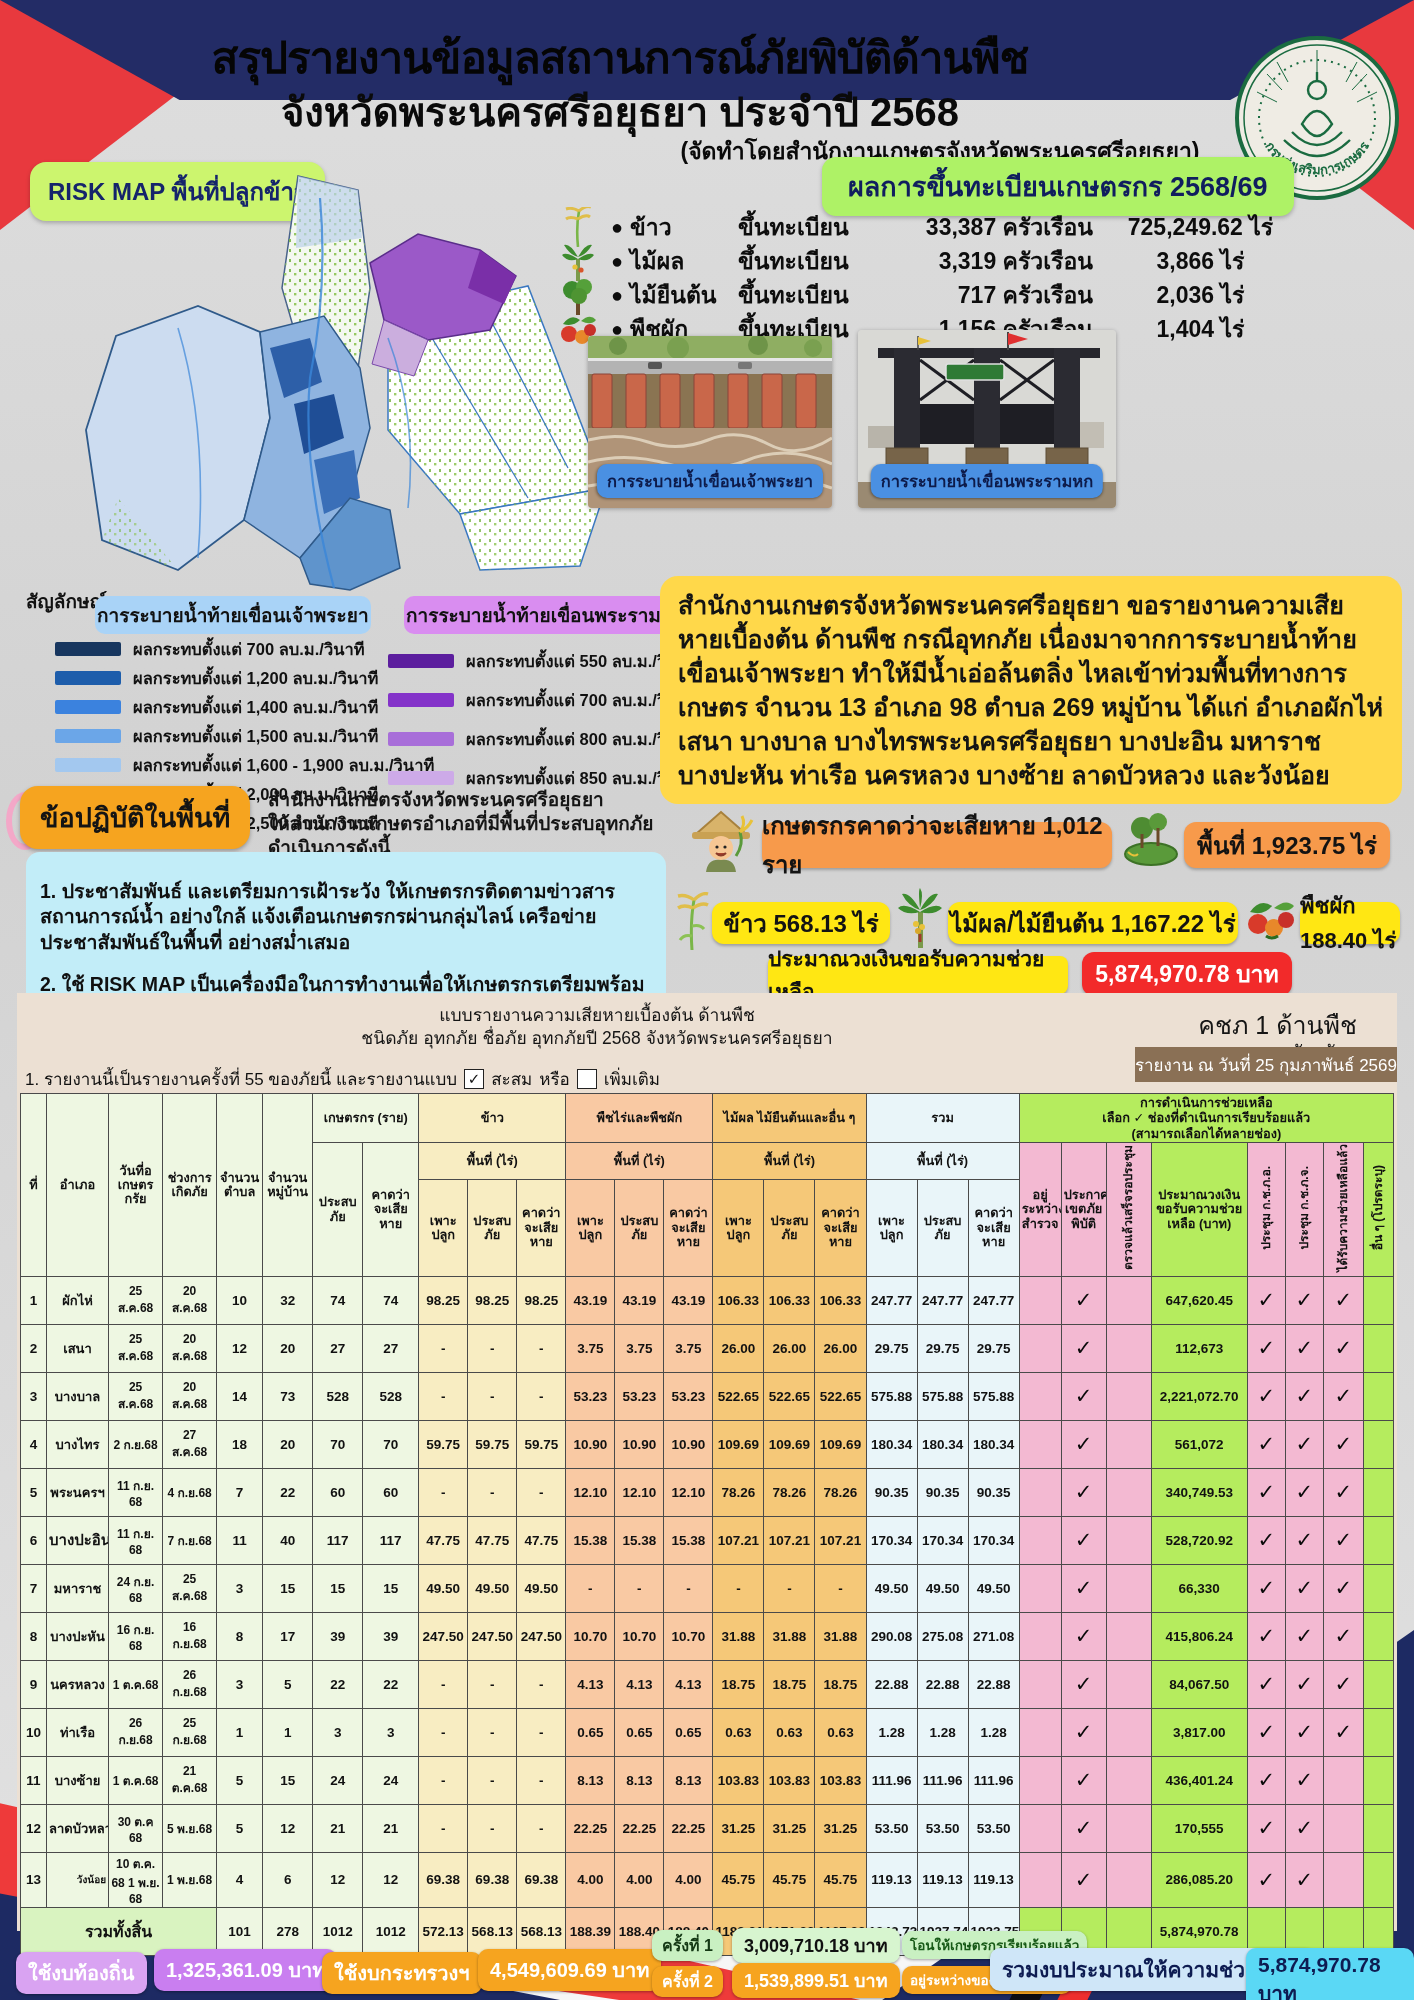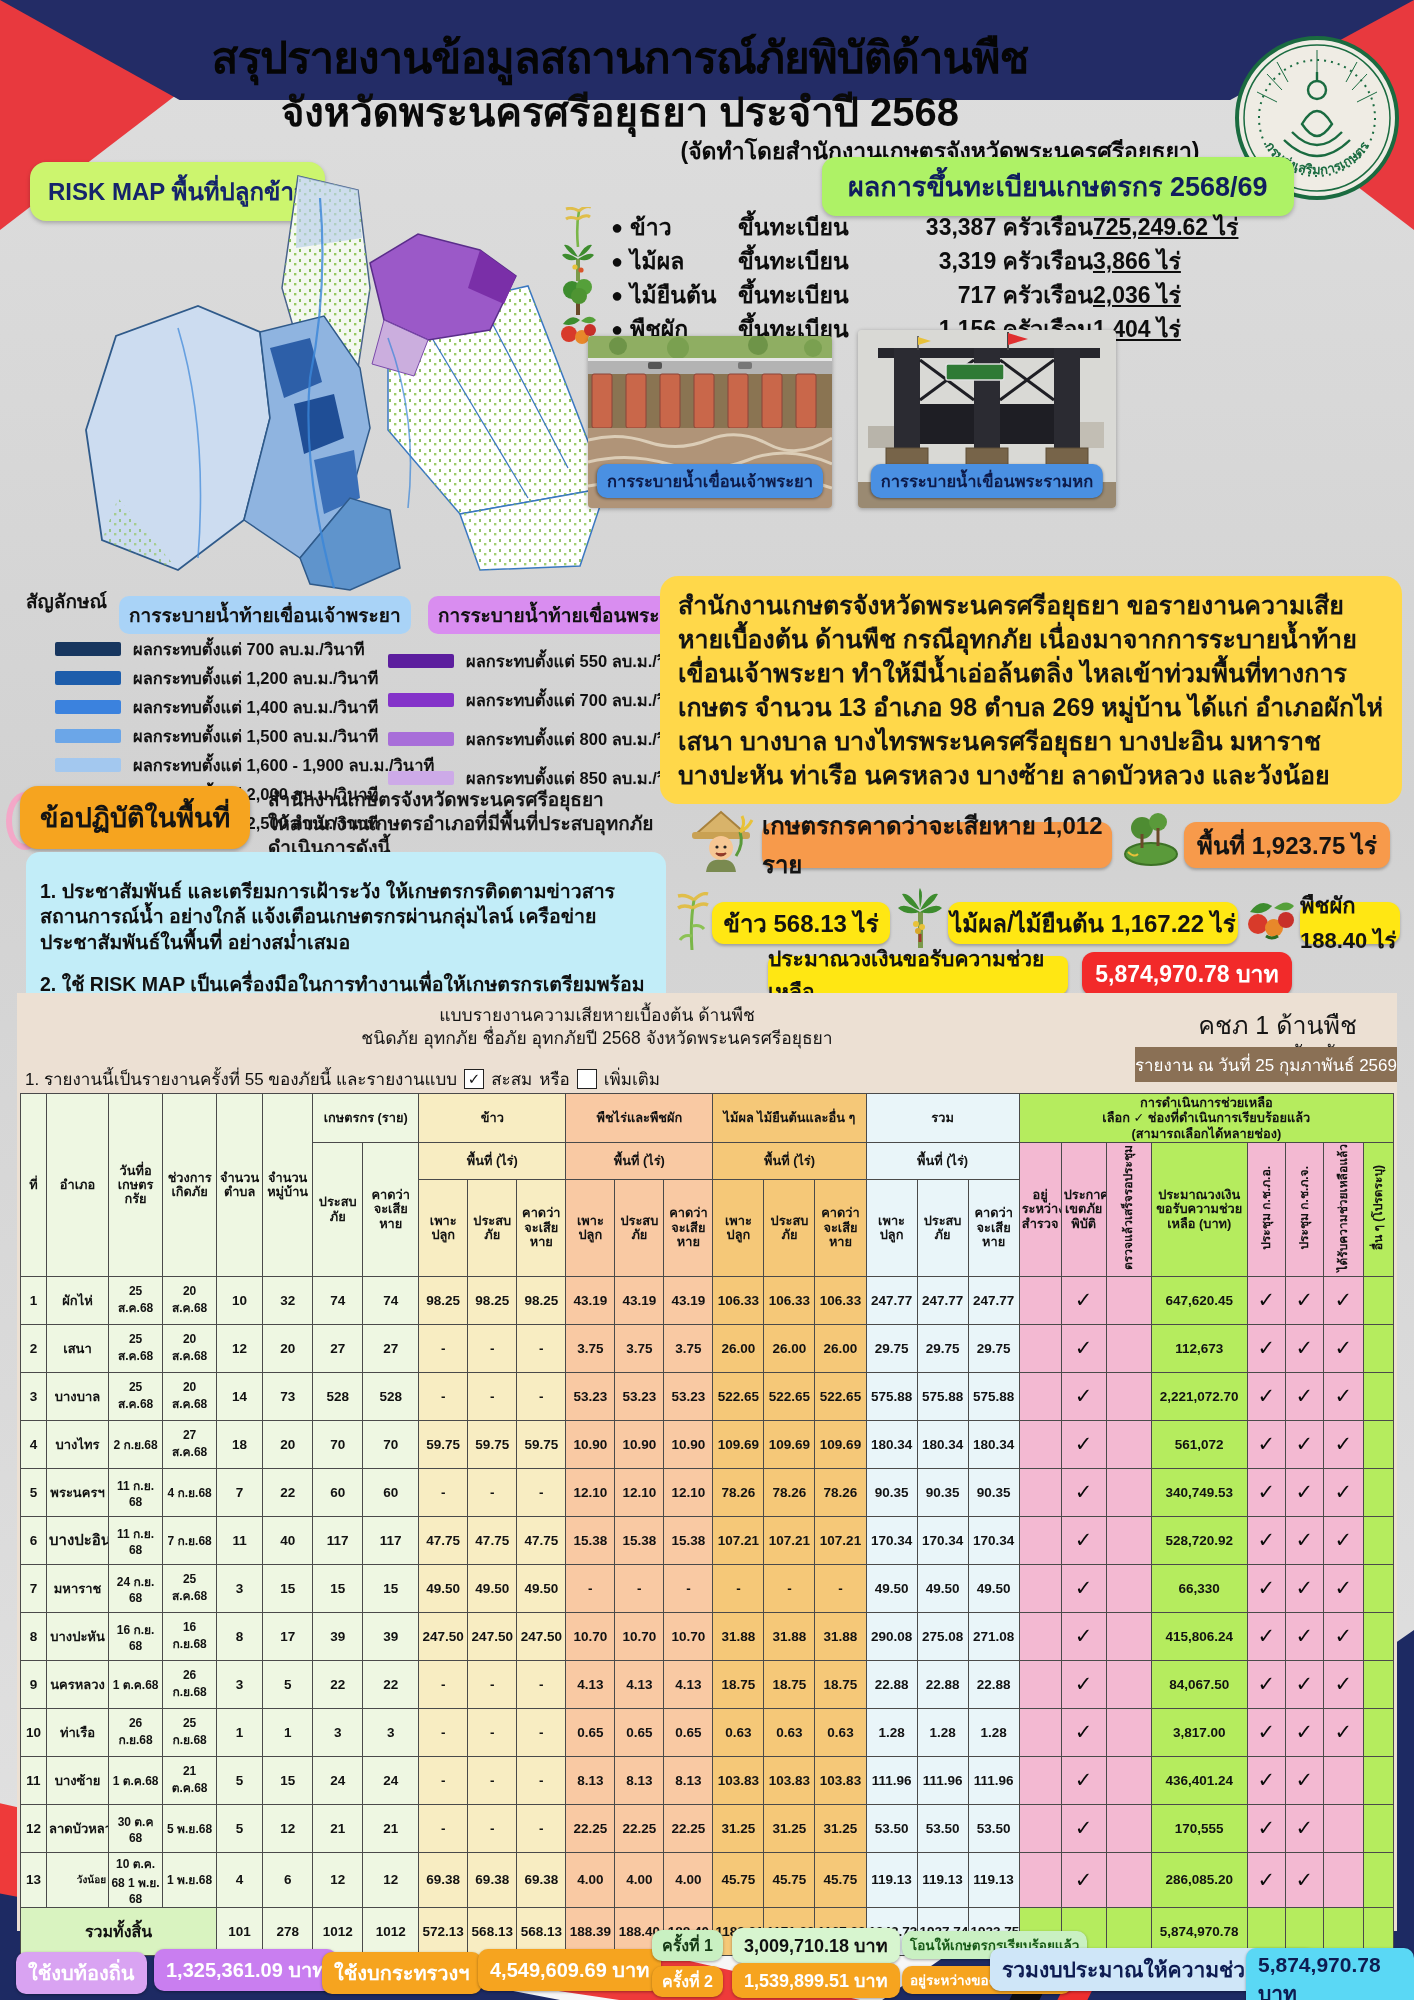--- a/index.html
+++ b/index.html
@@ -21,39 +21,39 @@
   
   .h-title{position:absolute;left:0;top:22px;width:1240px;text-align:center;font-size:44px;font-weight:bold;color:#050505;letter-spacing:-1px;}
   .h-sub{position:absolute;left:0;top:80px;width:1240px;text-align:center;font-size:40px;font-weight:bold;color:#0a0a0a;}
   .h-note{position:absolute;left:470px;top:133px;width:940px;text-align:center;font-size:23px;font-weight:bold;color:#0a0a0a;}
   .logo{position:absolute;left:1232px;top:32px;}
   
   .risk-badge{position:absolute;left:30px;top:162px;background:#ccf56e;border-radius:16px;padding:10px 18px;
     font-size:24px;font-weight:bold;color:#15246b;box-shadow:0 2px 4px rgba(0,0,0,.25);}
   .mapbox{position:absolute;left:58px;top:168px;width:558px;height:432px;}
   .legend-title{position:absolute;left:26px;top:586px;font-size:19px;font-weight:bold;}
-  .lg-pill{position:absolute;border-radius:10px;padding:4px 10px;font-size:19px;font-weight:bold;color:#111;margin-left:24px;}
+  .lg-pill{position:absolute;border-radius:10px;padding:4px 2px;font-size:19px;font-weight:bold;color:#111;}
   .lg-cp-pill{left:95px;top:596px;background:#a9d3f7;}
   .lg-r6-pill{left:404px;top:596px;background:#d98df0;}
   .lg-list{position:absolute;display:flex;flex-direction:column;}
   #legend-cp{left:55px;top:636px;gap:3px;}
   #legend-r6{left:388px;top:648px;gap:13px;}
   .lg-row{display:flex;align-items:center;gap:12px;font-size:16.5px;font-weight:bold;color:#111;}
   .lg-chip{width:66px;height:14px;border-radius:2px;flex:0 0 auto;}
   
   .reg-badge{position:absolute;left:822px;top:157px;background:#aef266;border-radius:14px;padding:8px 26px;
     font-size:27px;font-weight:bold;color:#101e5e;box-shadow:0 2px 4px rgba(0,0,0,.25);}
   #reg-rows{position:absolute;left:552px;top:212px;width:830px;display:flex;flex-direction:column;gap:4px;}
   .reg-row{display:flex;align-items:center;height:30px;font-size:23px;font-weight:bold;color:#0d0d0d;}
   .reg-ic{width:52px;flex:0 0 auto;display:flex;justify-content:center;}
   .reg-dot{width:26px;flex:0 0 auto;text-align:center;font-size:20px;}
   .reg-crop{width:108px;flex:0 0 auto;}
   .reg-lbl{width:130px;flex:0 0 auto;}
   .reg-hh{width:225px;flex:0 0 auto;text-align:right;}
-  .reg-area{width:215px;flex:0 0 auto;text-align:left;text-decoration:underline;}
+  .reg-area{width:215px;flex:0 0 auto;text-align:center;}
   
   .photo{position:absolute;border-radius:4px;overflow:hidden;box-shadow:0 1px 4px rgba(0,0,0,.3);}
   .photo1{left:588px;top:336px;width:244px;height:172px;}
   .photo2{left:858px;top:330px;width:258px;height:178px;}
   .photo-cap{position:absolute;left:50%;transform:translateX(-50%);bottom:10px;background:#4a90e2;color:#0d1b4a;
     font-size:16.5px;font-weight:bold;border-radius:10px;padding:4px 10px;white-space:nowrap;box-shadow:0 1px 3px rgba(0,0,0,.4);}
   
   .para{position:absolute;left:660px;top:576px;width:706px;background:#ffd84a;border-radius:18px;
     padding:12px 18px;font-size:25px;font-weight:bold;line-height:1.36;color:#141414;}
   

